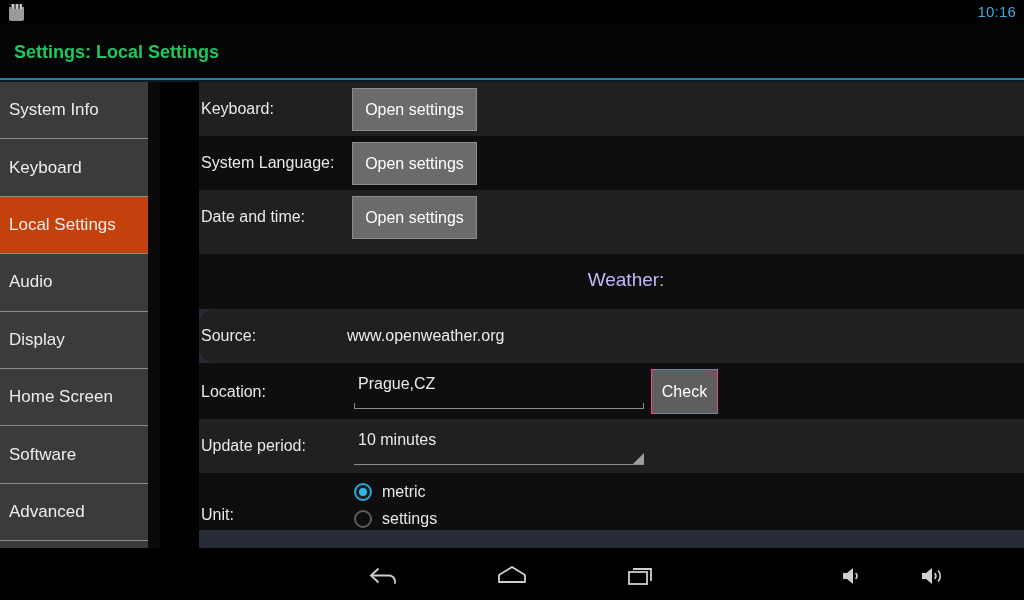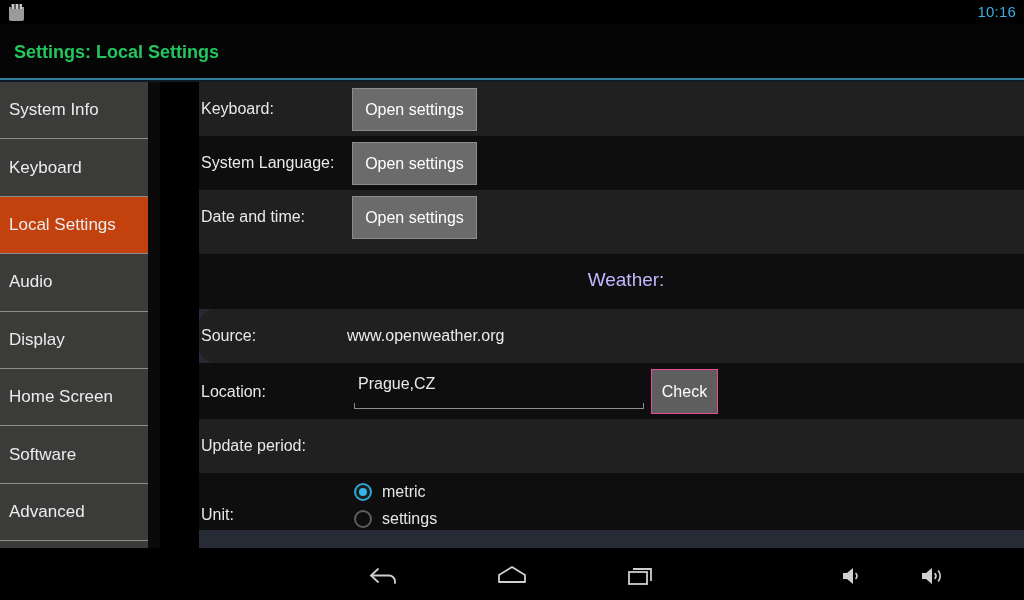--- a/index.html
+++ b/index.html
@@ -389,20 +389,25 @@
         <div class="tf-value">Prague,CZ</div>
         <div class="tf-underline"></div>
         <div class="tf-tick left"></div>
         <div class="tf-tick right"></div>
       </div>
       <button class="check-btn">Check</button>
     </div>
 
     <div class="row r-update">
       <div class="label" style="top:18px">Update period:</div>
+      <div class="spinner">
+        <div class="sp-value">10 minutes</div>
+        <div class="sp-underline"></div>
+        <div class="sp-arrow"></div>
+      </div>
     </div>
 
     <div class="row alt r-unit">
       <div class="label" style="top:33px">Unit:</div>
       <div class="radio-group">
         <div class="radio-line on">
           <div class="radio-dot"></div>
           <div class="radio-label">metric</div>
         </div>
         <div class="radio-line">

